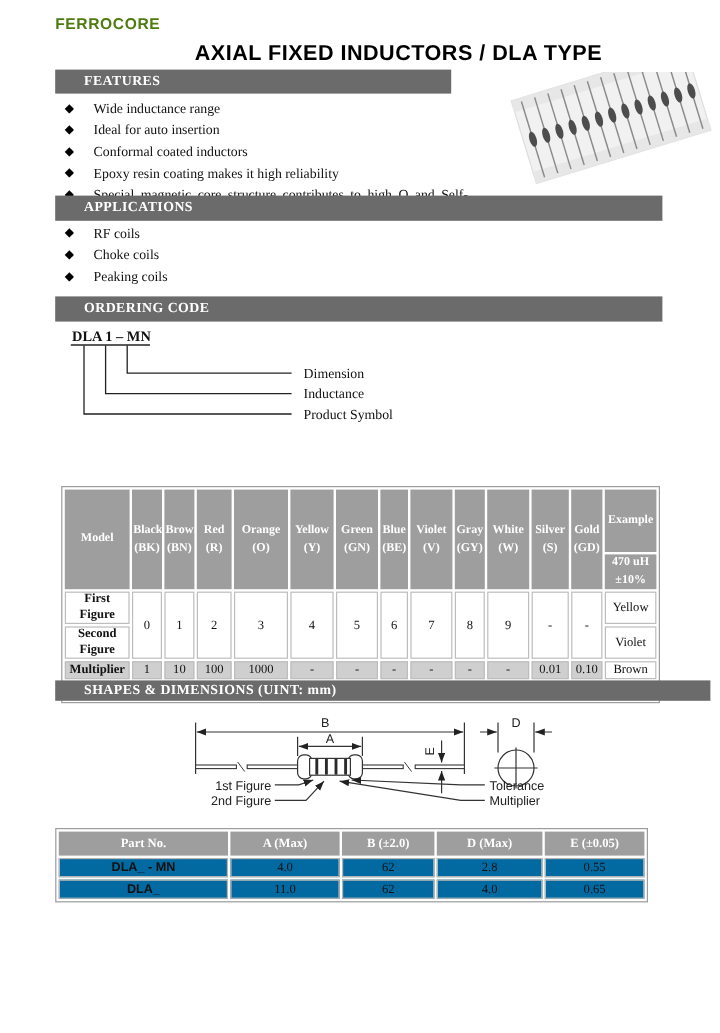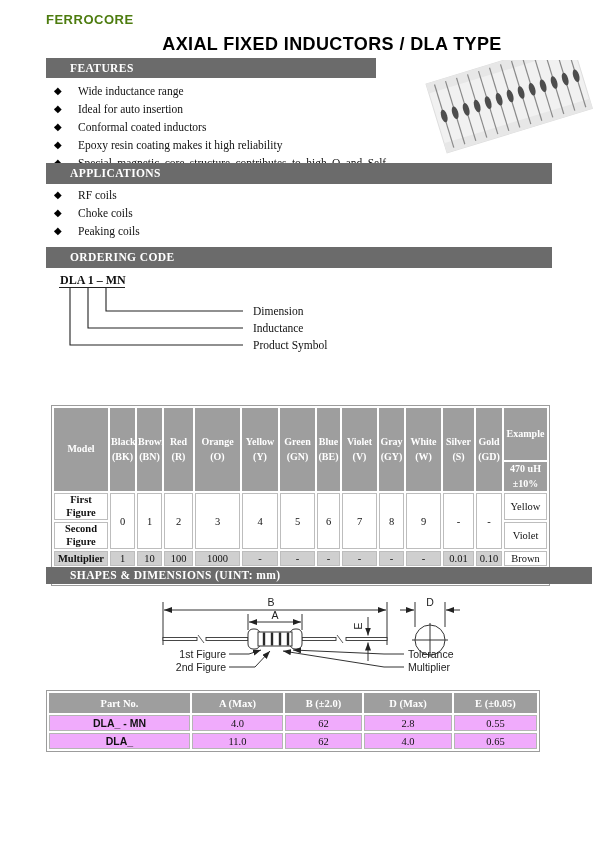--- a/index.html
+++ b/index.html
@@ -54,21 +54,21 @@
     background:#ffffff;border:1px solid #bdbdbd;font-weight:bold;line-height:1.2;
   }
   .nom-table tbody td{background:#ffffff;border:1px solid #bdbdbd;}
   .nom-table tr.shaded td, .nom-table tr.shaded th{background:#cfcfcf;}
   .dim-table{
     position:absolute;left:46px;top:690px;width:492px;table-layout:fixed;
     border:1px solid #9c9c9c;font-size:10.5px;
   }
   .dim-table th,.dim-table td{padding:0;text-align:center;overflow:hidden;}
   .dim-table thead th{background:#9e9e9e;color:#fff;font-weight:bold;height:20px;border:0;margin-top:44px;}
-  .dim-table tbody td{border:1px solid #b5b5b5;height:14px;background:#f0abfc;}
+  .dim-table tbody td{border:1px solid #b5b5b5;height:14px;background:#0369a1;}
   .dim-table tbody tr.alt td{background:#cbcbcb;}
   .dim-table td.part{font-family:"Liberation Sans", sans-serif;font-weight:bold;}
 </style>
 </head>
 <body>
 
 <div class="page">
 
   <div class="logo">FERROCORE</div>
   <div class="doc-title">AXIAL FIXED INDUCTORS / DLA TYPE</div>

